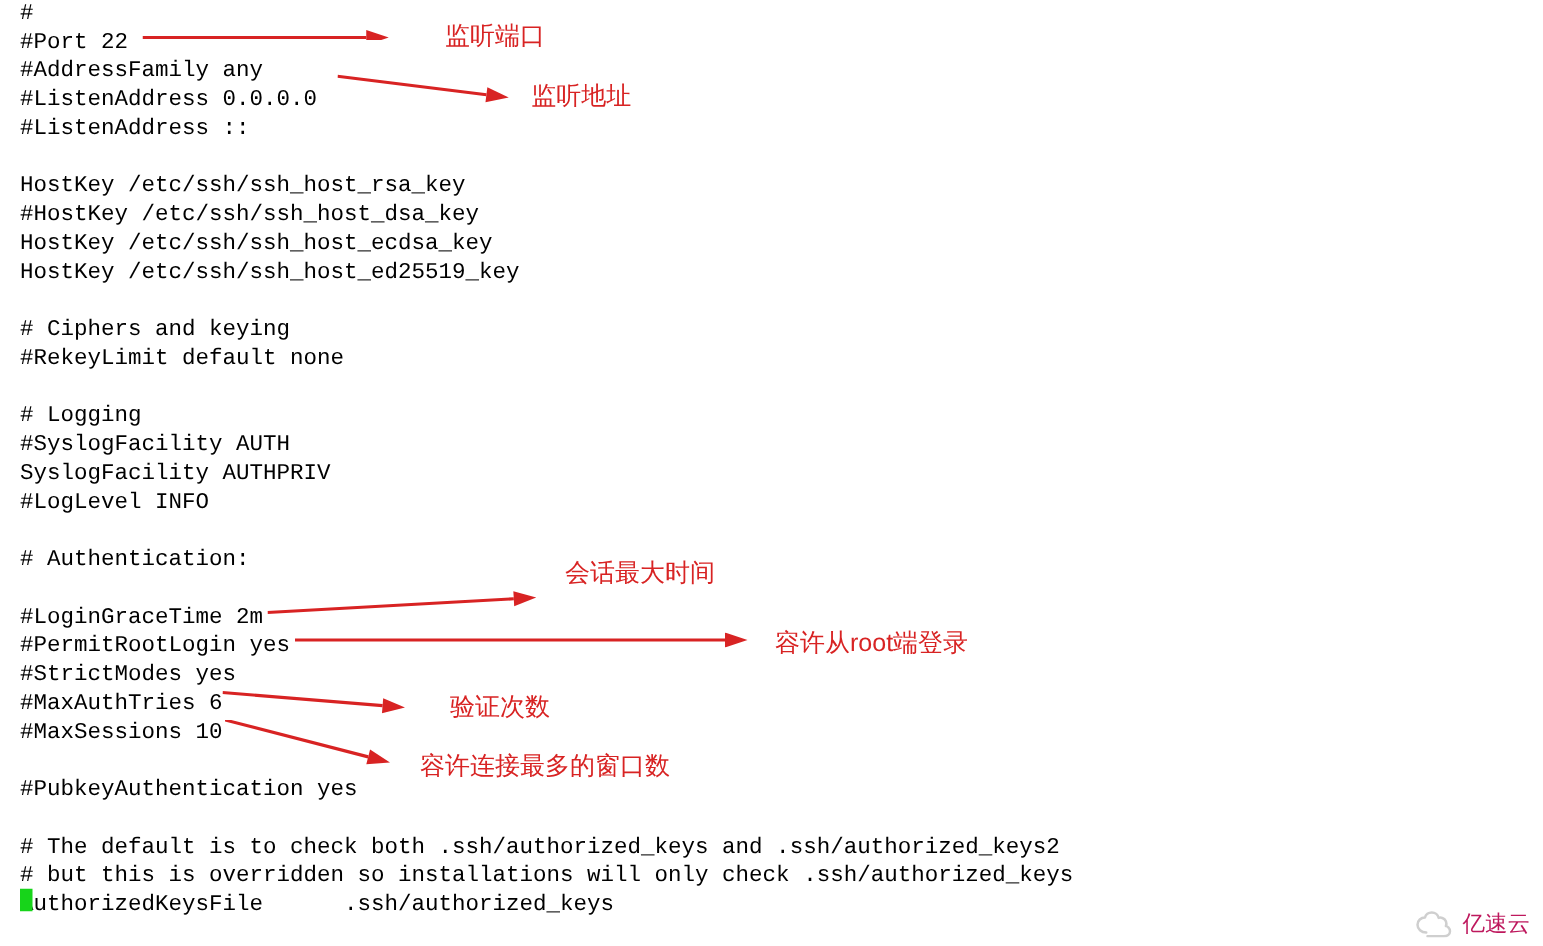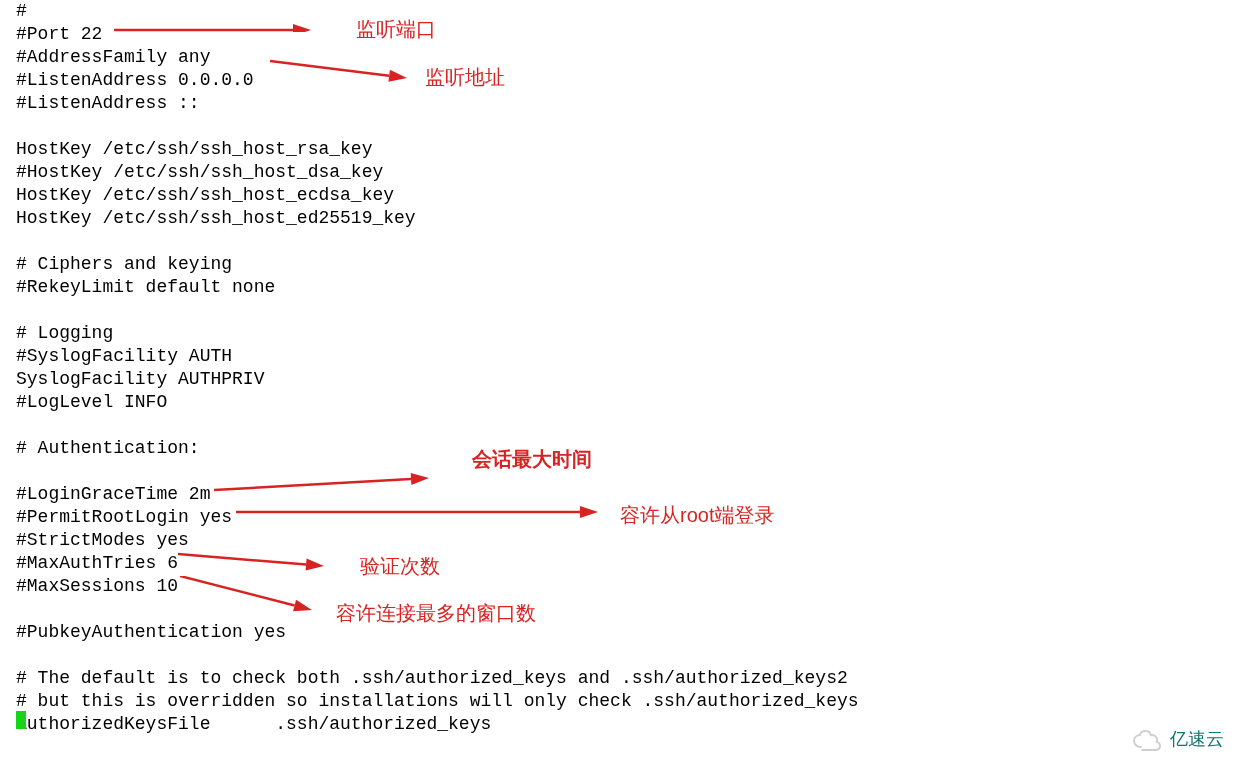--- a/index.html
+++ b/index.html
@@ -3,21 +3,21 @@
 <meta charset="utf-8">
 <style>
   html,body{margin:0;padding:0;background:#fff;width:1234px;height:757px;overflow:hidden}
   .canvas{position:relative;width:1234px;height:757px;font-family:"Courier New",Consolas,monospace;font-size:18px;line-height:23px;color:#000}
   .code{position:absolute;left:16px;top:0;white-space:pre}
   .cursor{position:absolute;left:16px;top:711px;width:10px;height:18px;background:#17d41a}
   .ann{position:absolute;font-family:"Microsoft YaHei","PingFang SC",Arial,sans-serif;font-size:20px;color:#d82323;white-space:nowrap}
   .arrow{position:absolute;pointer-events:none}
   .arrow line{stroke:#d82323;stroke-width:2.5}
   .arrow polygon{fill:#d82323}
-  .wm{position:absolute;right:10px;bottom:6px;display:flex;align-items:flex-end;gap:6px;color:#0f766e;font-family:Arial,sans-serif;font-size:18px}
+  .wm{position:absolute;right:10px;bottom:6px;display:flex;align-items:flex-start;gap:6px;color:#be185d;font-family:Arial,sans-serif;font-size:18px}
   .wm svg{display:block}
 </style>
 </head>
 <body>
 
 <div class="canvas">
 
   <div class="code">#
 #Port 22
 #AddressFamily any
@@ -47,21 +47,21 @@
 
 #PubkeyAuthentication yes
 
 # The default is to check both .ssh/authorized_keys and .ssh/authorized_keys2
 # but this is overridden so installations will only check .ssh/authorized_keys
 AuthorizedKeysFile      .ssh/authorized_keys</div>
   <div class="cursor"></div>
 
   <div class="ann" id="ann-port" style="left: 336px; top: 18px; margin-left: 20px;">监听端口</div>
   <div class="ann" id="ann-listen" style="left: 425px; top: 66px;">监听地址</div>
-  <div class="ann" id="ann-grace" style="left: 472px; top: 448px; font-weight: bold;">会话最大时间</div>
+  <div class="ann" id="ann-grace" style="left: 452px; top: 448px;">会话最大时间</div>
   <div class="ann" id="ann-root" style="left: 620px; top: 504px;">容许从root端登录</div>
   <div class="ann" id="ann-tries" style="left: 360px; top: 555px;">验证次数</div>
   <div class="ann" id="ann-sess" style="left: 336px; top: 602px;">容许连接最多的窗口数</div>
 
   <svg class="arrow" id="ar-port" width="205" height="20" viewBox="0 0 205 20" style="left: 114px; top: 12px;">
       <line x1="0" y1="18" x2="179" y2="18"></line>
       <polygon points="197,18 179,24 179,12"></polygon>
     </svg>
   <svg class="arrow" id="ar-listen" width="145" height="26" viewBox="0 0 145 26" style="left: 270px; top: 58px;">
       <line x1="0" y1="3" x2="119.136999476552" y2="17.783423292710832"></line>

